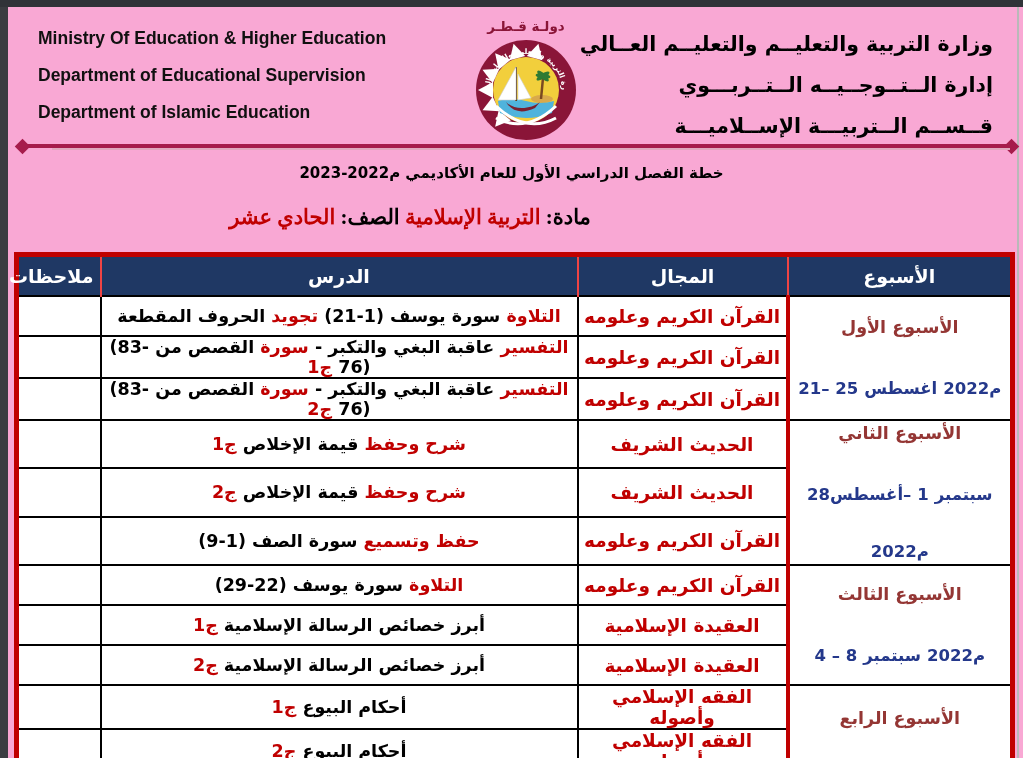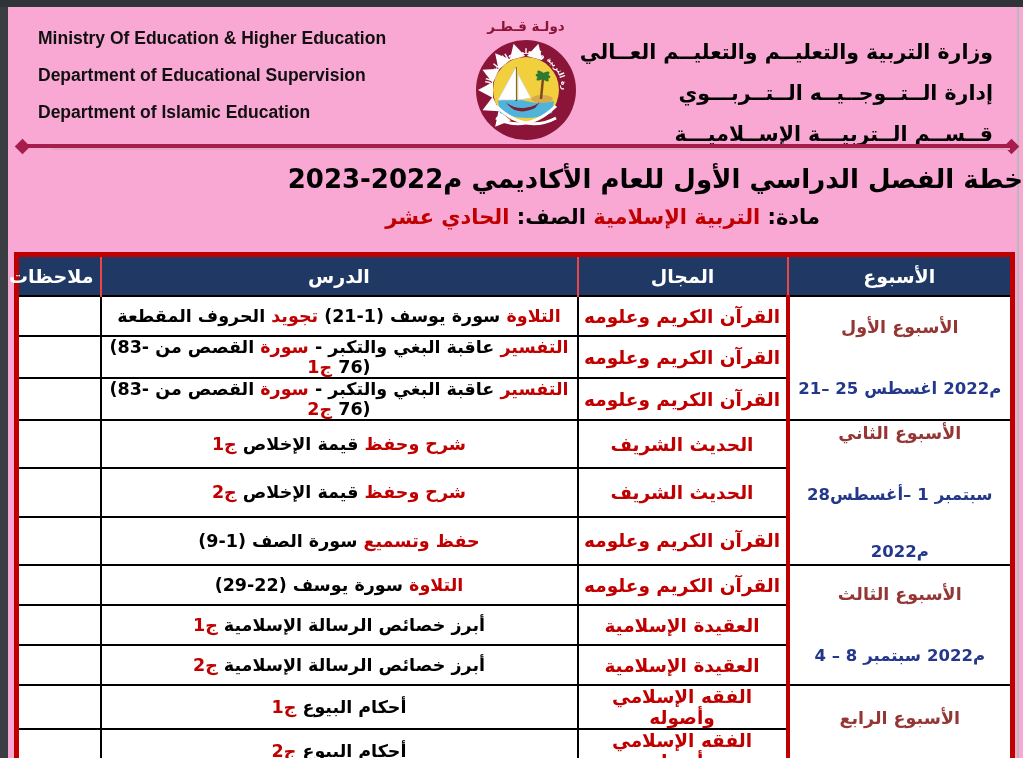--- a/index.html
+++ b/index.html
@@ -6,36 +6,36 @@
   .stage{position:relative;width:1023px;height:758px;background:#f9a8d4;overflow:hidden;
          font-family:"DejaVu Sans",sans-serif;}
   
   .edge-left{position:absolute;left:0;top:0;width:8px;height:758px;background:#3a3d41;}
   .edge-top{position:absolute;left:0;top:0;width:1023px;height:7px;background:#303338;}
   .edge-right{position:absolute;left:1017px;top:7px;width:2px;height:751px;background:#b9b9b9;}
 
   
   .en-block{position:absolute;left:38px;top:20px;font-family:"Liberation Sans",sans-serif;
             font-weight:bold;font-size:17.5px;color:#101010;line-height:37px;white-space:nowrap;}
-  .ar-block{position:absolute;right:30px;top:32px;text-align:right;direction:rtl;
+  .ar-block{position:absolute;right:30px;top:24px;text-align:right;direction:rtl;
             font-weight:bold;font-size:20.5px;color:#000;line-height:41px;white-space:nowrap;}
   .logo{position:absolute;left:452px;top:16px;width:148px;height:128px;}
 
   
   .divider{position:absolute;left:22px;top:144px;width:990px;height:4px;background:#A61C4C;}
   .divider::after{content:"";position:absolute;left:30px;right:2px;top:4px;height:2px;background:#dfa8bd;}
   .diamond{position:absolute;top:-3px;width:11px;height:11px;background:#A61C4C;transform:rotate(45deg);}
   .diamond.left{left:-5px;} .diamond.right{right:-5px;}
 
   
-  .doc-title{position:absolute;left:0;top:164px;width:1023px;direction:rtl;
-             font-weight:bold;font-size:26px;color:#000;}
+  .doc-title{position:absolute;left:0;top:164px;width:1023px;text-align:center;direction:rtl;
+             font-weight:bold;font-size:15px;color:#000;}
   .doc-title .years{unicode-bidi:isolate;}
-  .doc-subtitle{position:absolute;left:0;top:205px;width:820px;text-align:right;direction:rtl;
-                font-weight:bold;font-size:21px;}
+  .doc-subtitle{position:absolute;left:0;top:205px;width:820px;text-align:center;direction:rtl;
+                font-weight:bold;font-size:21px;font-family:Liberation Serif, serif;}
   .seg-r{color:#C00000;} .seg-k{color:#000;}
 
   
   table.sched{position:absolute;left:14px;top:252px;width:996px;border-collapse:collapse;
               table-layout:fixed;border:5px solid #C00000;direction:rtl;}
   col.c-week{width:225px;} col.c-domain{width:210px;} col.c-lesson{width:477px;} col.c-notes{width:84px;}
   table.sched th{background:#1F3864;color:#fff;font-weight:bold;font-size:19px;height:38px;
                  border-left:2px solid #ef4444;padding:0 6px;}
   table.sched tbody td{border-top:2px solid #000;height:38px;vertical-align:middle;padding:0 4px;
                        background:#fff;}

